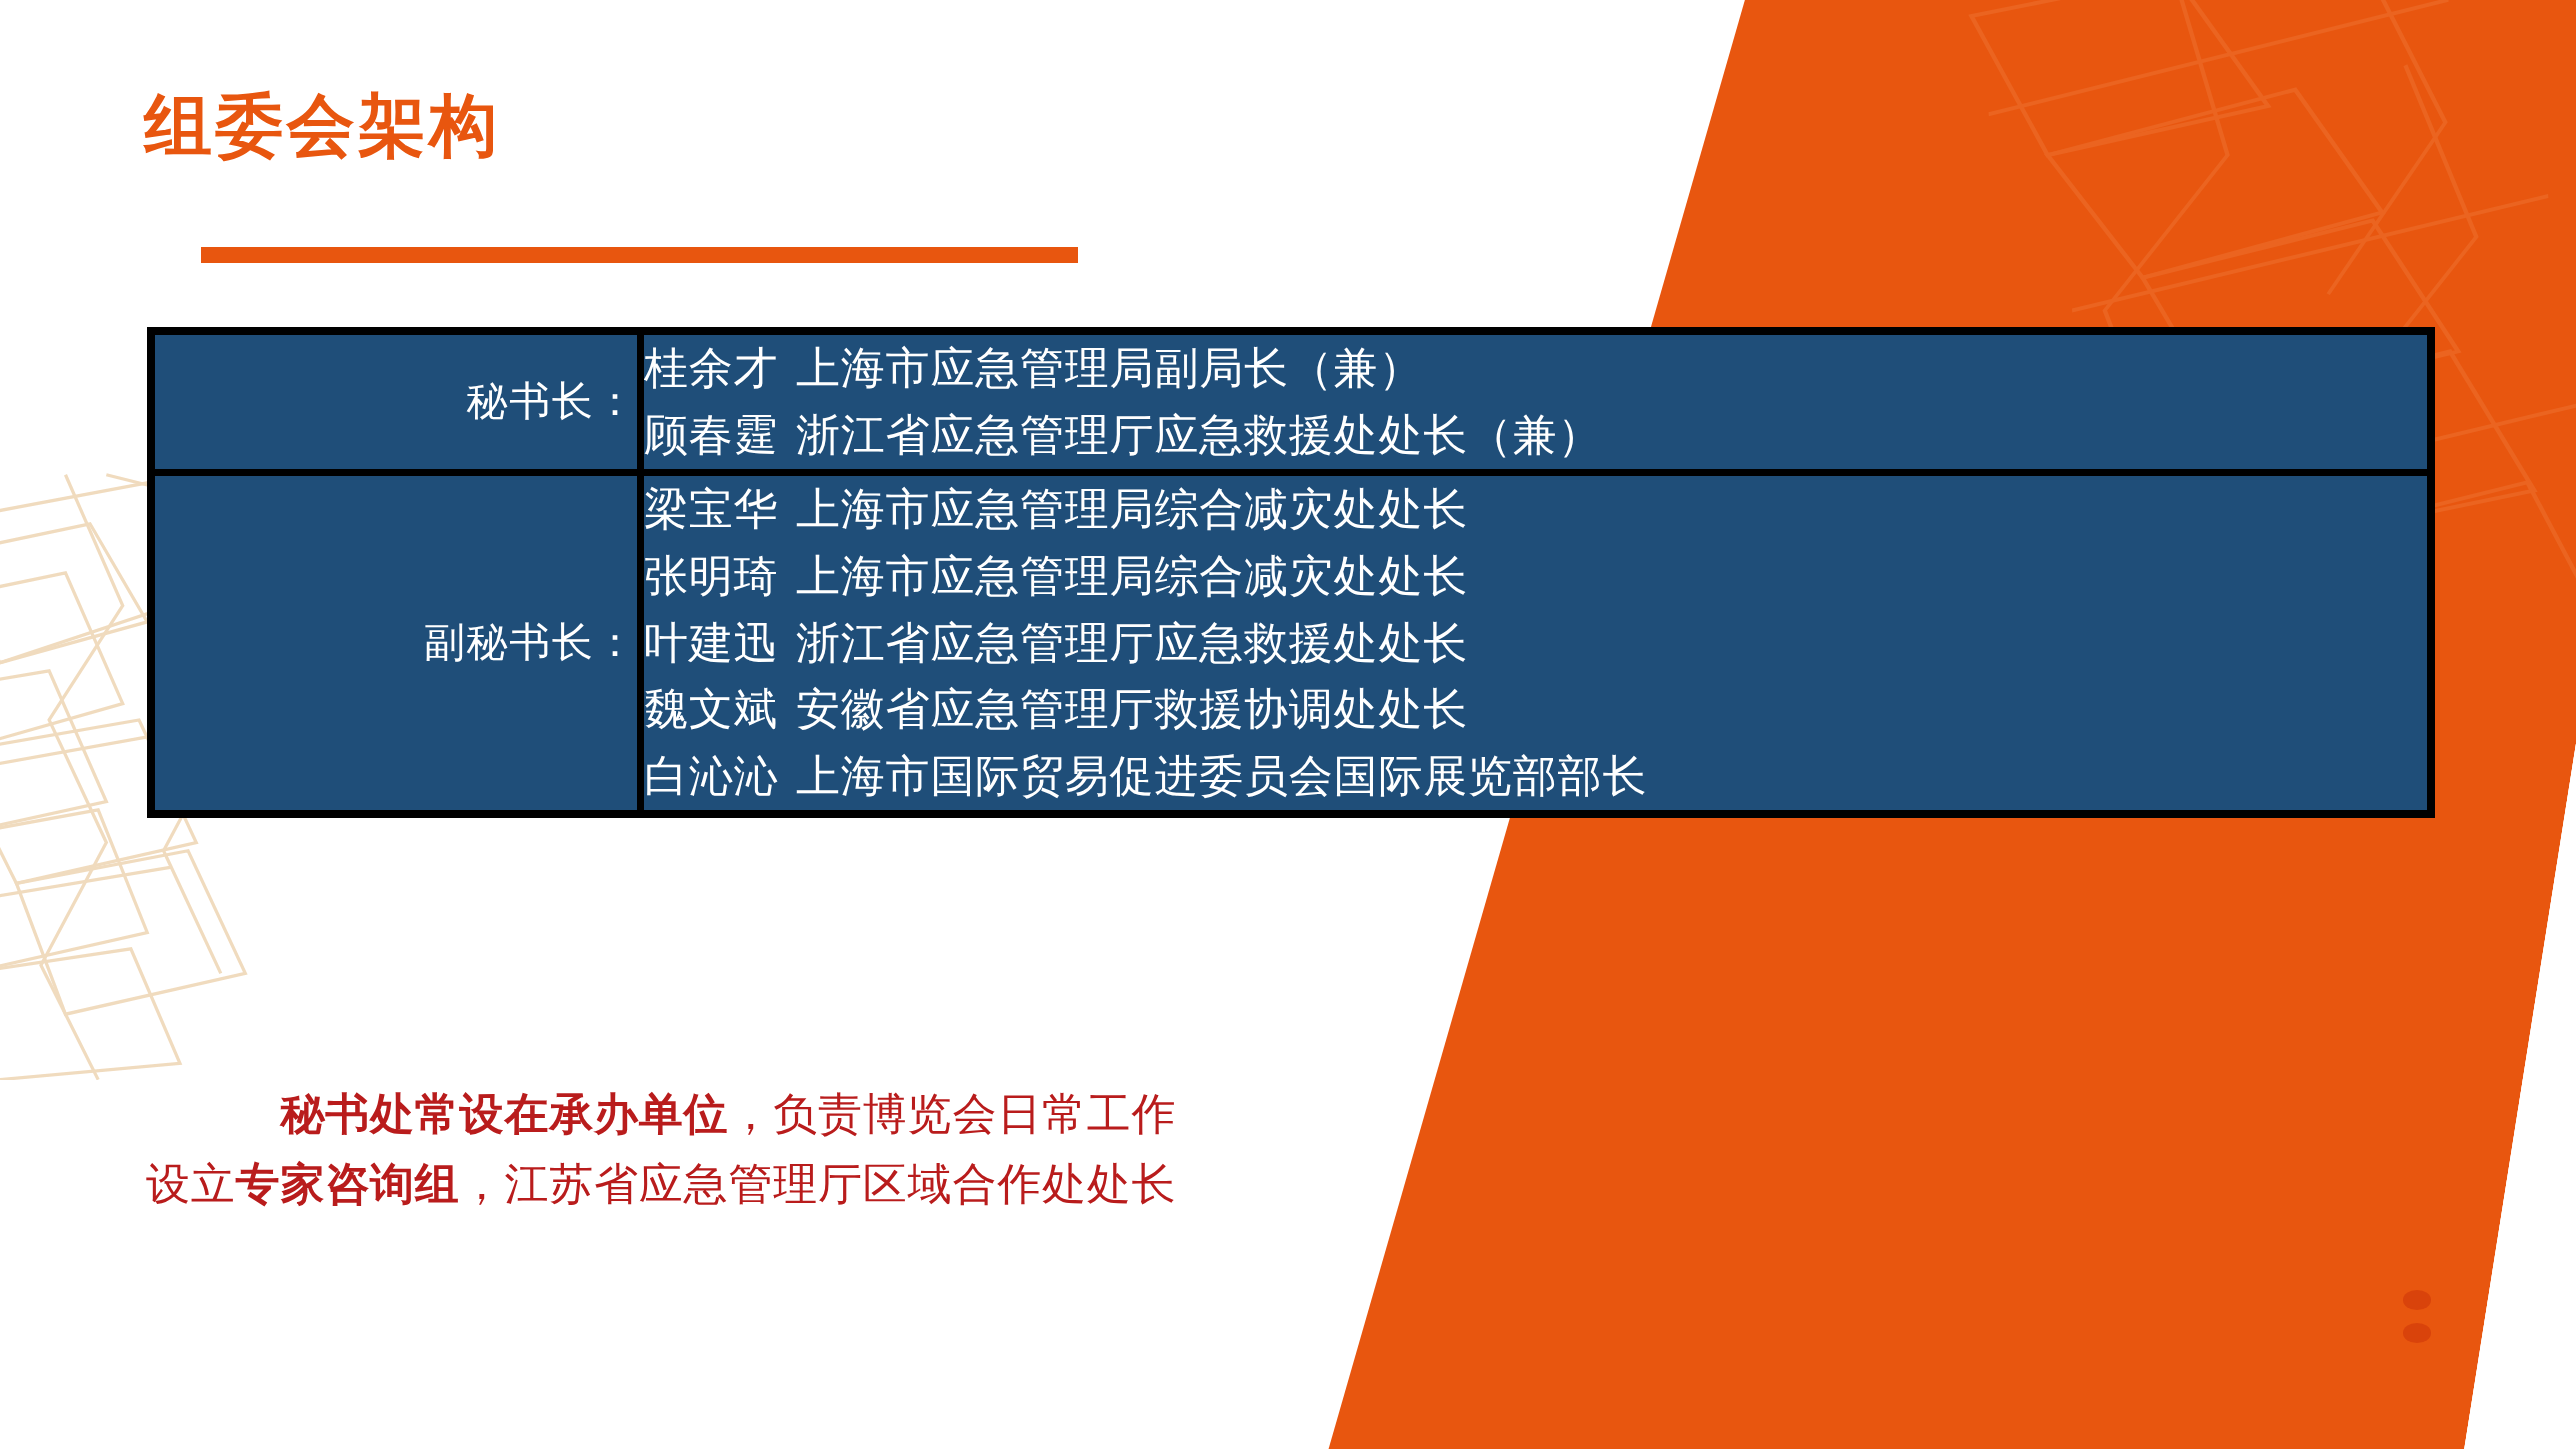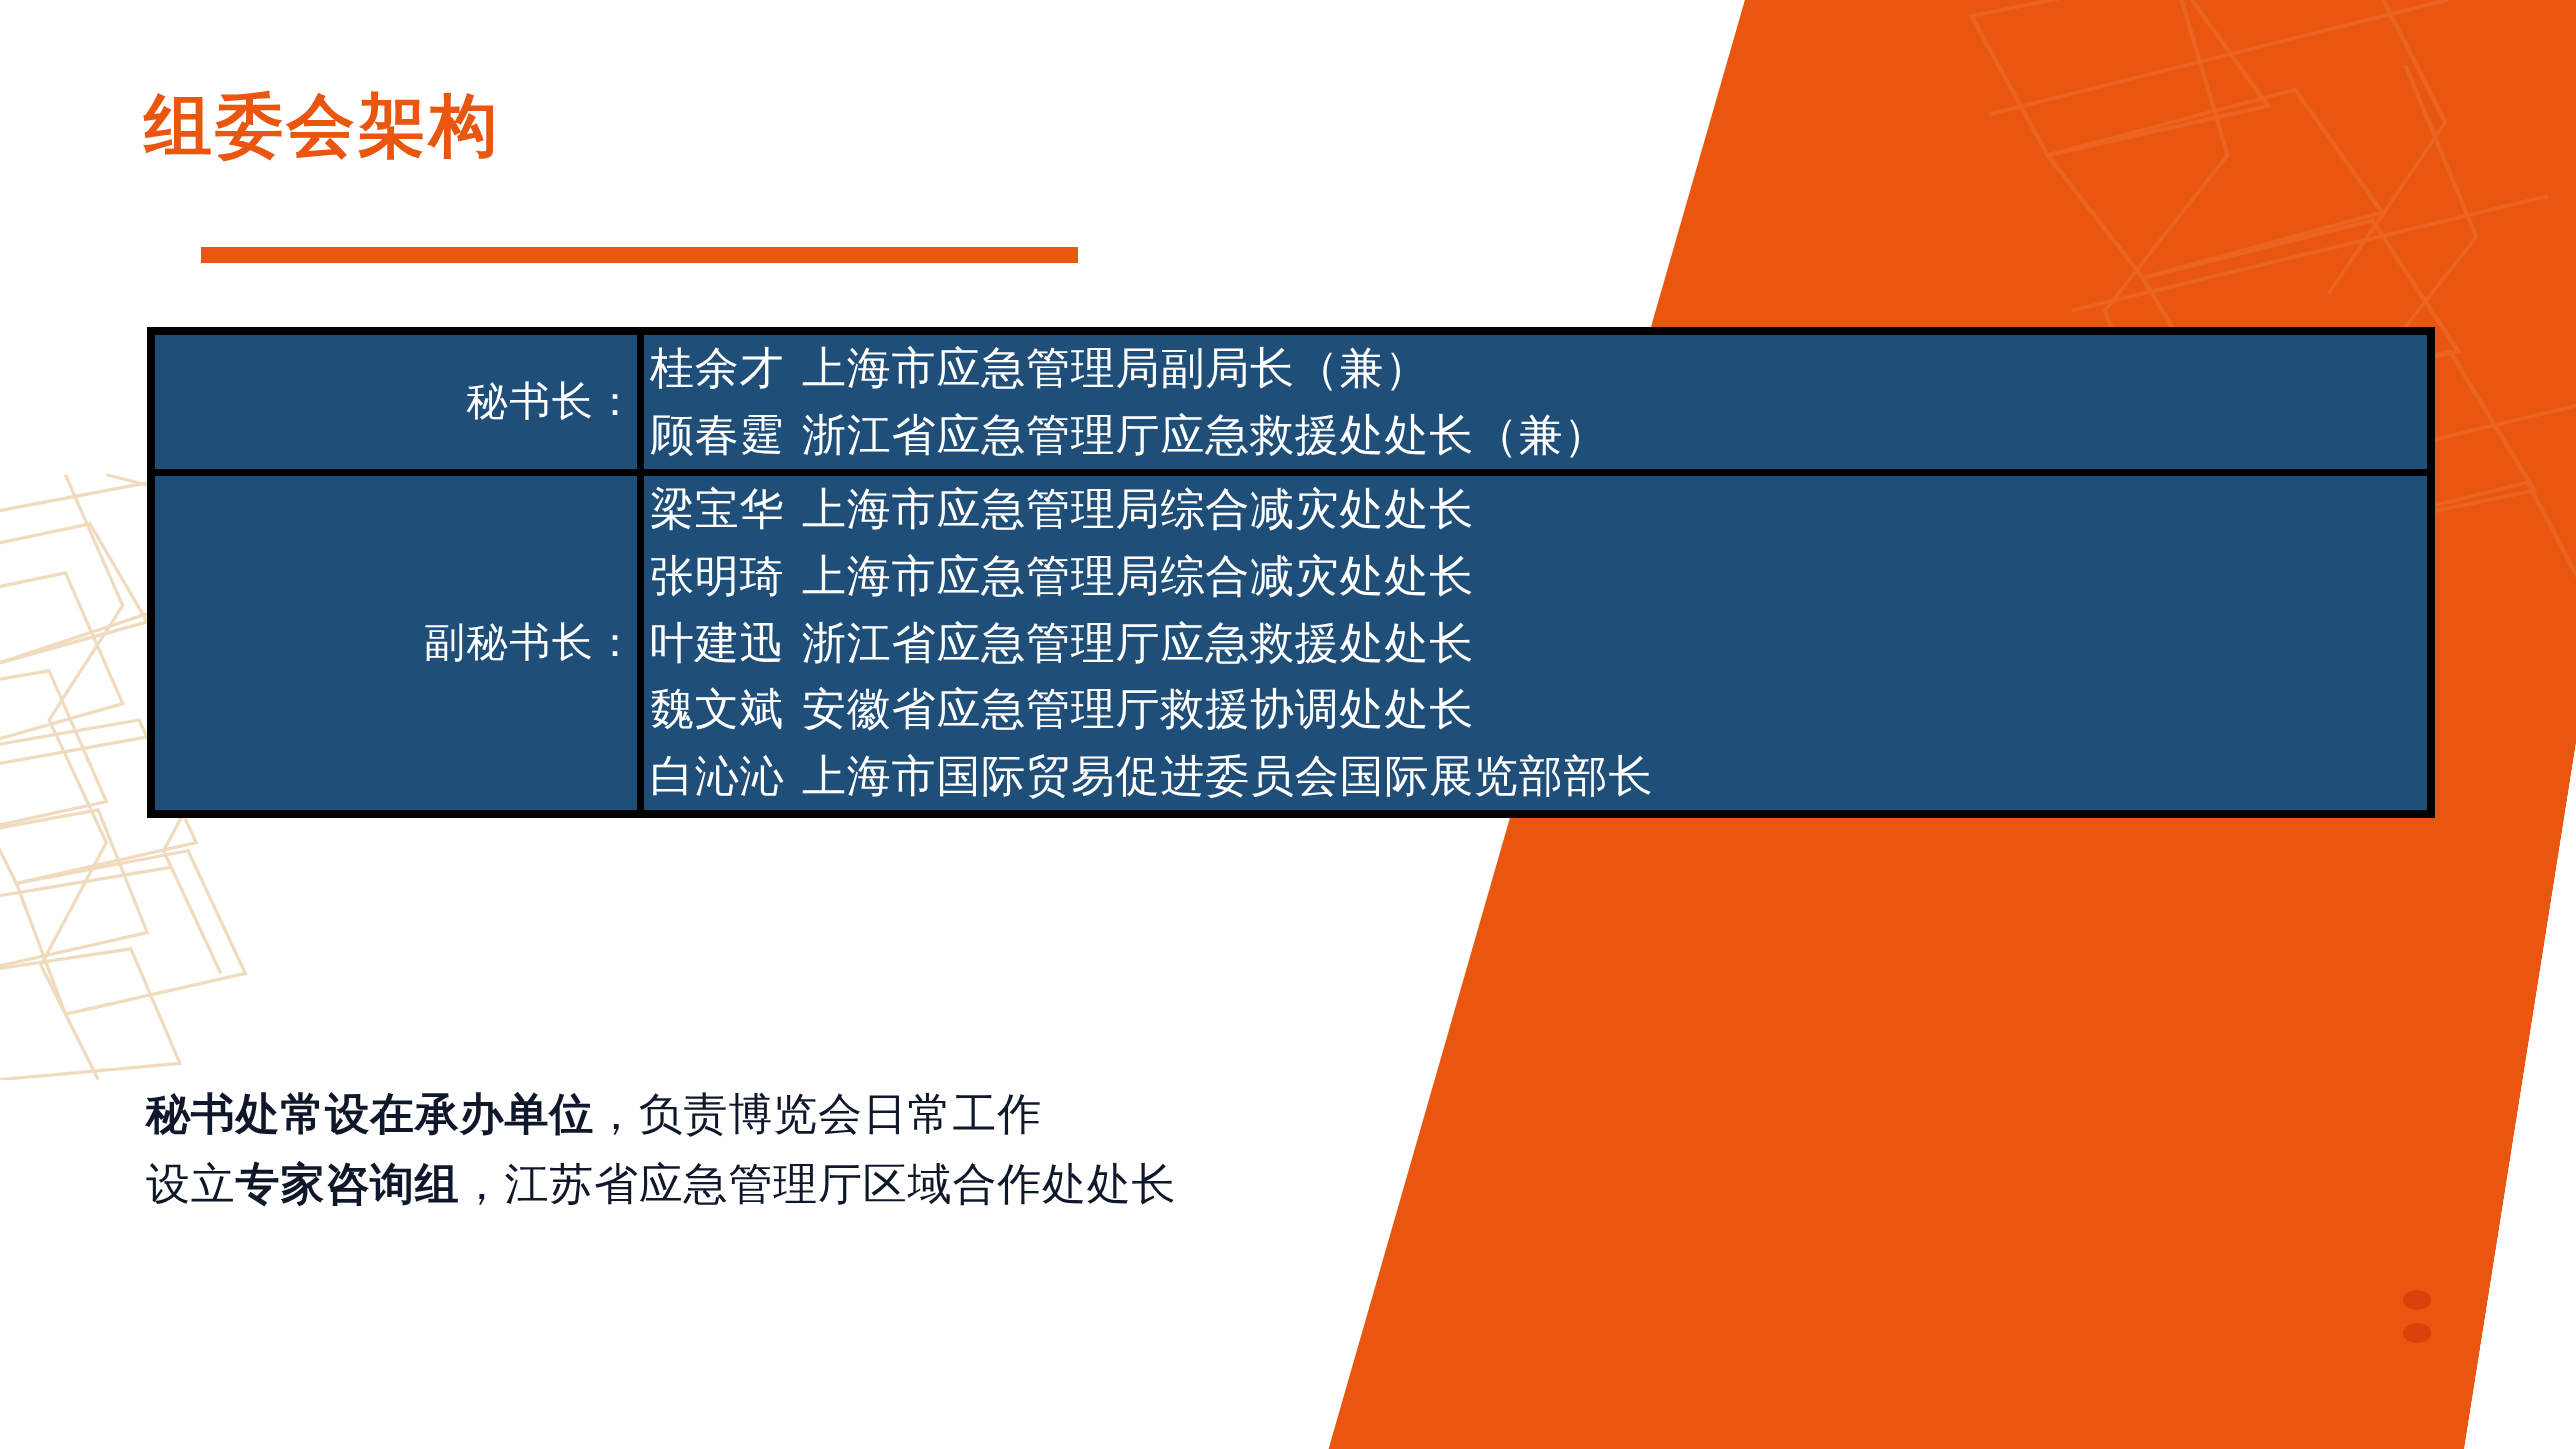--- a/index.html
+++ b/index.html
@@ -120,29 +120,29 @@
   }
   .person-line {
     font-size: 44px;
     line-height: 1.52;
     white-space: nowrap;
     letter-spacing: 0.8px;
   }
   .person-line .pname {
     display: inline-block;
     min-width: 152px;
-    padding-left: 6px;
   }
 
   
   .notes {
     position: absolute;
     left: 146px;
     top: 1079px;
-    color: #0f172a;
+    color: #b91c1c;
+    text-align: right;
   }
   .note-line {
     font-size: 44px;
     line-height: 1.58;
     letter-spacing: 0.8px;
     white-space: nowrap;
   }
   .note-line b { font-weight: bold; }
 </style>
 </head>

